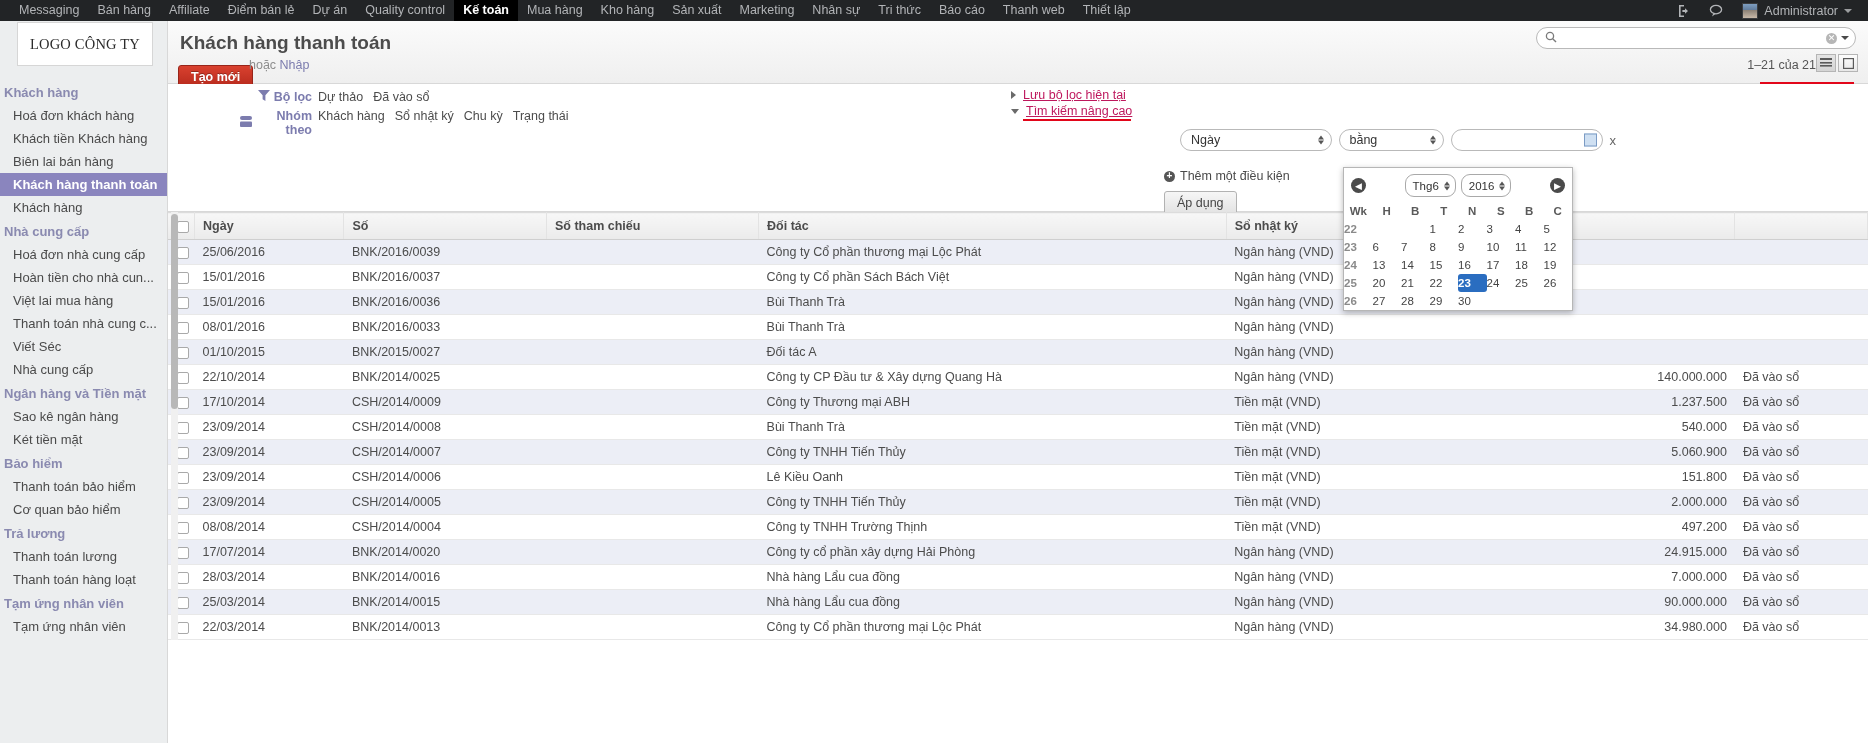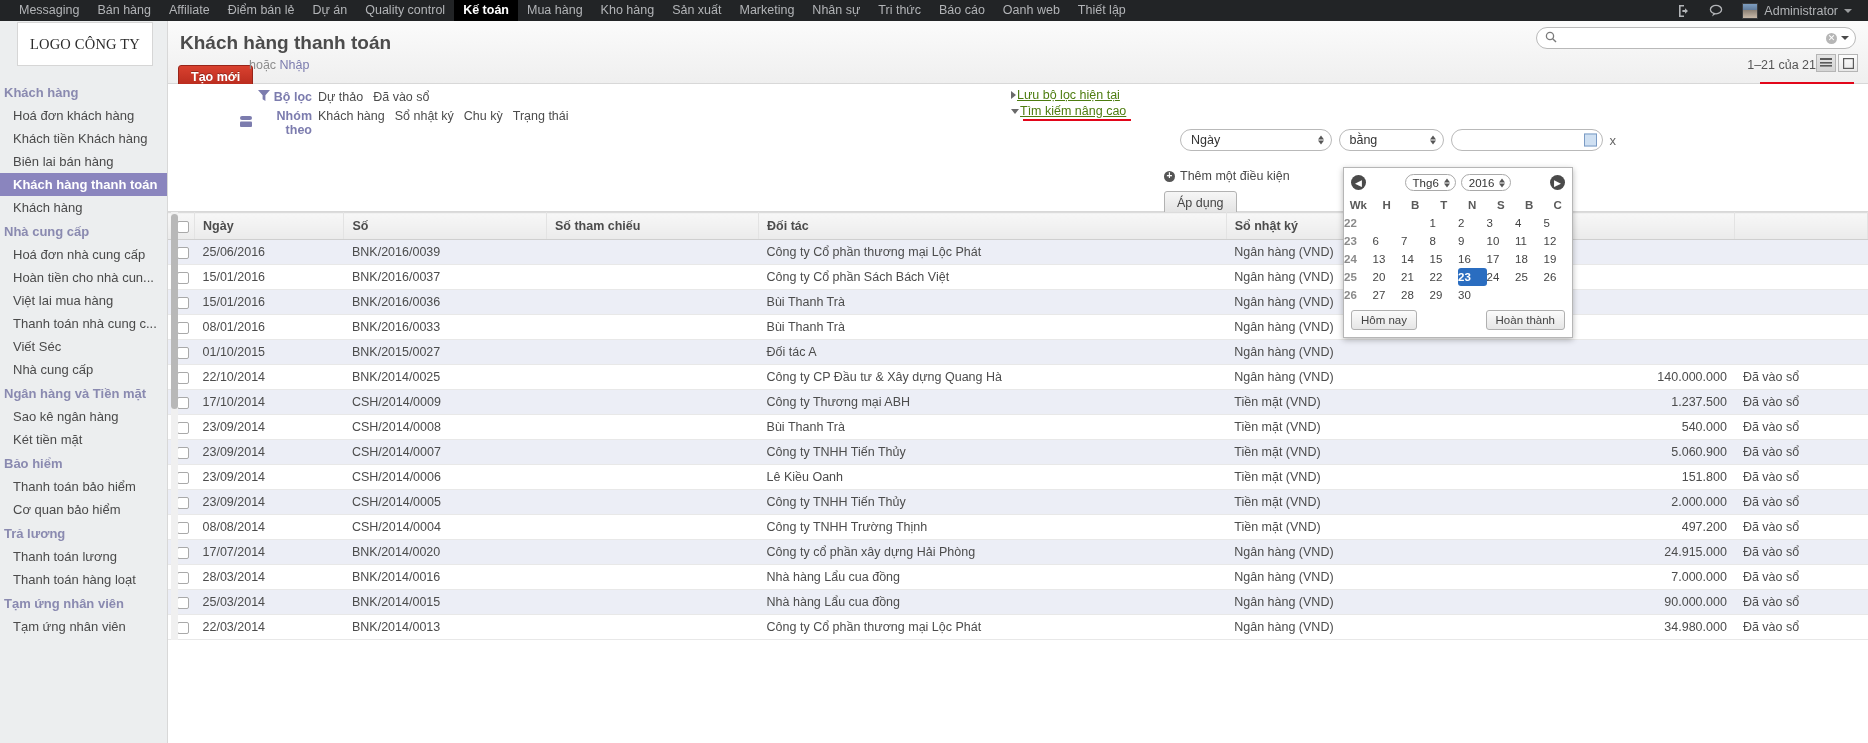--- a/index.html
+++ b/index.html
@@ -174,22 +174,22 @@
   .facet-label {
     width: 78px; text-align: right; color: #7c7cae;
     font-weight: bold; font-size: 12.5px; padding-right: 6px;
     display: flex; align-items: center; justify-content: flex-end; gap: 4px;
   }
   .facet-opts { display: flex; gap: 10px; padding-top: 0; }
   .facet-opt { color: #4c4c4c; font-size: 12.5px; cursor: pointer; }
 
   .adv-right { position: absolute; left: 828px; top: 4px; width: 620px; }
   .adv-link {
-    font-size: 12.5px; color: #4d7c0f; cursor: pointer;
-    display: flex; align-items: center; gap: 1px;
+    font-size: 12.5px; color: #be185d; cursor: pointer;
+    display: flex; align-items: center; gap: 7px;
     text-decoration: underline; width: max-content;
     margin-left: 15px;
   }
   .tri-right { width: 0; height: 0; border-top: 4px solid transparent; border-bottom: 4px solid transparent; border-left: 5px solid #6a6a6a; }
   .tri-down { width: 0; height: 0; border-left: 4px solid transparent; border-right: 4px solid transparent; border-top: 5px solid #6a6a6a; }
   .adv-underline-red { height: 2px; background: #e2061a; width: 108px; margin: 1px 0 0 27px; }
 
   .cond-row { display: flex; gap: 7px; margin: 8px 0 0 184px; align-items: center; }
   .sel-box {
     height: 22px; border: 1px solid #b9b9b9; border-radius: 11px;
@@ -290,21 +290,21 @@
     display: flex; align-items: center; gap: 5px;
     padding: 2px 7px 5px 7px;
   }
   .dp-nav {
     width: 15px; height: 15px; border-radius: 50%;
     background: #4a4a4a; color: #fff;
     display: flex; align-items: center; justify-content: center;
     font-size: 9px; cursor: pointer; flex: none;
   }
   .dp-sel {
-    height: 17px; border: 1px solid #a9a9a9; border-radius: 9px;
+    height: 23px; border: 1px solid #a9a9a9; border-radius: 9px;
     background: #fff; font-size: 11.5px; color: #333;
     padding: 0 16px 0 7px; display: flex; align-items: center;
     position: relative; cursor: pointer; flex: none;
   }
   .dp-sel .arrows { position: absolute; right: 5px; top: 50%; transform: translateY(-50%); display: flex; flex-direction: column; gap: 1px; }
   .dp-spacer { flex: 1; }
   table.dp-grid { width: 100%; border-collapse: collapse; table-layout: fixed; }
   table.dp-grid th {
     background: none; border: none;
     font-size: 11.5px; font-weight: bold; color: #5a5a5a;
@@ -343,21 +343,21 @@
         <div class="menu-item">Dự án</div>
         <div class="menu-item">Quality control</div>
         <div class="menu-item active">Kế toán</div>
         <div class="menu-item">Mua hàng</div>
         <div class="menu-item">Kho hàng</div>
         <div class="menu-item">Sản xuất</div>
         <div class="menu-item">Marketing</div>
         <div class="menu-item">Nhân sự</div>
         <div class="menu-item">Tri thức</div>
         <div class="menu-item">Báo cáo</div>
-        <div class="menu-item">Oanh web</div>
+        <div class="menu-item">Thanh web</div>
         <div class="menu-item">Thiết lập</div>
       </div>
     <div class="spacer"></div>
     <div class="sysicons">
       <span>
         <svg width="14" height="14" viewBox="0 0 14 14">
             <path d="M2 1h5v1.6H3.6v8.8H7V13H2z" fill="#b2b4b7"></path>
             <path d="M8 4.2l3 2.8-3 2.8V8H5.4V6H8z" fill="#b2b4b7"></path>
           </svg>
       </span>
@@ -798,19 +798,15 @@
             <td>27</td>
             <td>28</td>
             <td>29</td>
             <td>30</td>
             <td></td>
             <td></td>
             <td></td>
           </tr>
         </tbody>
     </table>
-    <div class="dp-foot">
-      <button class="dp-btn">Hôm nay</button>
-      <button class="dp-btn">Hoàn thành</button>
-    </div>
   </div>
 
 </div>
 
 </body></html>

